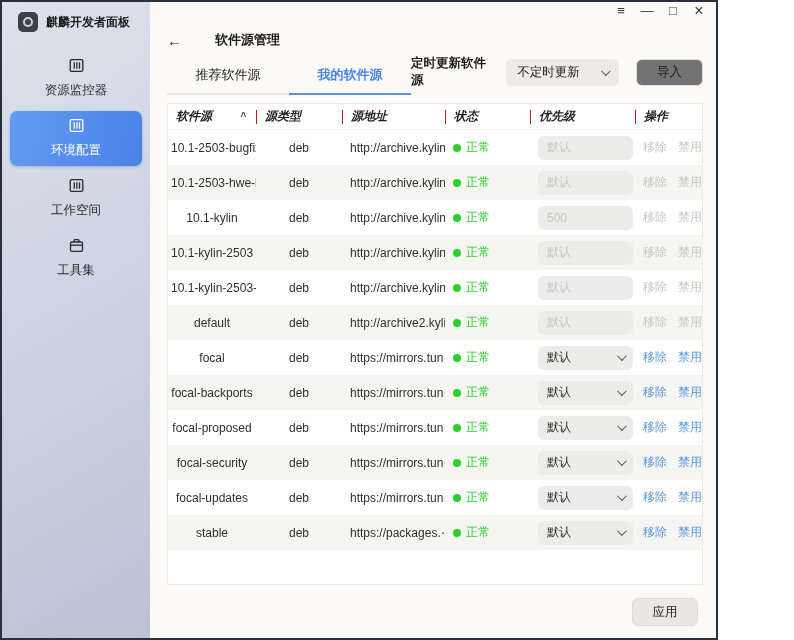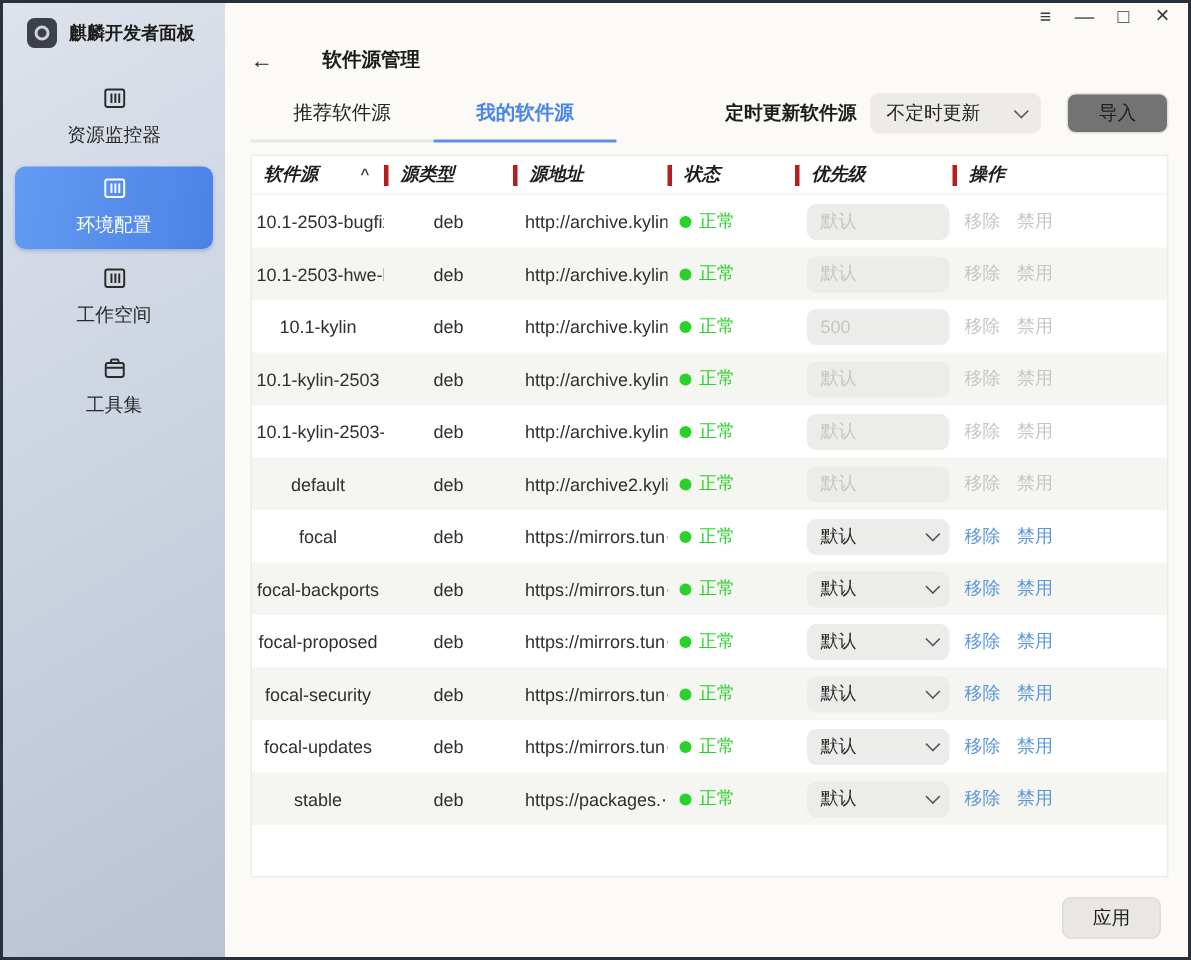--- a/index.html
+++ b/index.html
@@ -1,19 +1,19 @@
 <!DOCTYPE html>
 <html><head>
 <meta charset="utf-8">
 <style>
   * { box-sizing: border-box; margin: 0; padding: 0; }
   html,body { width:794px; height:640px; overflow:hidden; }
   body { font-family:"Liberation Sans","DejaVu Sans",sans-serif; }
 
-  .window { width:794px; height:640px; border:2px solid #27313d; display:flex;
+  .window { width:718px; height:640px; border:2px solid #27313d; display:flex;
             background:#fbfaf7; position:relative; }
 
   
   .sidebar { width:148px; flex-shrink:0;
              background:linear-gradient(150deg,#dde2eb 0%,#cdd5e2 45%,#b9c3d4 100%);
              padding-top:7px; }
   .app-title { display:flex; align-items:center; gap:8px; padding:3px 8px 14px 16px; }
   .logo { width:20px; height:20px; border-radius:5px; background:#3c4149;
           display:flex; align-items:center; justify-content:center; flex-shrink:0; }
   .logo-ring { width:10px; height:10px; border-radius:50%; border:2px solid #cfd3d9; }
@@ -32,21 +32,21 @@
   .win-ctl { width:26px; text-align:center; font-size:13px; color:#3a3a3a; cursor:default; }
   .win-ctl.close { font-size:16px; line-height:13px; }
 
   .content { flex:1; padding:0 13px 0 17px; display:flex; flex-direction:column; min-width:0; }
 
   .back-row { display:flex; align-items:center; margin-top:10px; height:22px; }
   .back-arrow { font-size:15px; color:#222; width:26px; cursor:default; }
   .page-title { font-size:13px; font-weight:bold; color:#1b1b1b; margin-left:22px; }
 
   .toolbar { display:flex; justify-content:space-between; align-items:flex-end;
-             margin-top:6px; height:38px;gap:40px; }
+             margin-top:6px; height:38px; }
   .tabs { display:flex; }
   .tab { width:122px; text-align:center; font-size:13px; color:#222;
          padding-bottom:9px; border-bottom:2px solid #e7e7e4; cursor:default; }
   .tab.active { color:#4a86e8; font-weight:bold; border-bottom-color:#5b92e8; }
   .sched-group { display:flex; align-items:center; gap:9px; padding-bottom:6px; }
   .sched-label { font-size:12.5px; color:#1d1d1d; font-weight:bold; }
   .select-box { width:114px; height:27px; background:#ecebe8; border-radius:6px;
                 display:flex; align-items:center; justify-content:space-between;
                 padding:0 11px; font-size:12.5px; color:#222; cursor:default; }
   .chev { width:7px; height:7px; border-right:1.4px solid #555; border-bottom:1.4px solid #555;
@@ -56,21 +56,21 @@
                 line-height:25px; margin-left:8px; cursor:default; }
 
   
   .card { margin-top:8px; background:#fff; border:1px solid #ebebe8; height:482px;
           overflow:hidden; }
   .thead, .trow { display:grid;
           grid-template-columns:88px 86px 103px 85px 105px 1fr; align-items:center; }
   .thead { height:26px; border-bottom:1px solid #f2f2ef; }
   .th { font-size:12px; font-weight:bold; color:#1e1e1e; padding-left:8px;
         position:relative; display:flex; align-items:center; height:14px;font-style:italic; }
-  .th + .th { border-left:3px solid #b91c1c; }
+  .th + .th { border-left:1px solid #b91c1c; }
   .sort-caret { margin-left:auto; margin-right:10px; font-size:10px; color:#444;
                 font-weight:bold; cursor:default; }
   .trow { height:35px; font-size:12px; color:#2f2f2f; }
   .trow:nth-child(even) { background:#f5f5f1; }
   .td-name { text-align:center; overflow:hidden; white-space:nowrap; padding:0 3px; }
   .td-type { text-align:center; }
   .td-url  { padding-left:8px; overflow:hidden; white-space:nowrap; }
   .td-status { padding-left:8px; display:flex; align-items:center; gap:5px; }
   .dot { width:8px; height:8px; border-radius:50%; flex-shrink:0; }
   .td-prio { padding-left:8px; }

